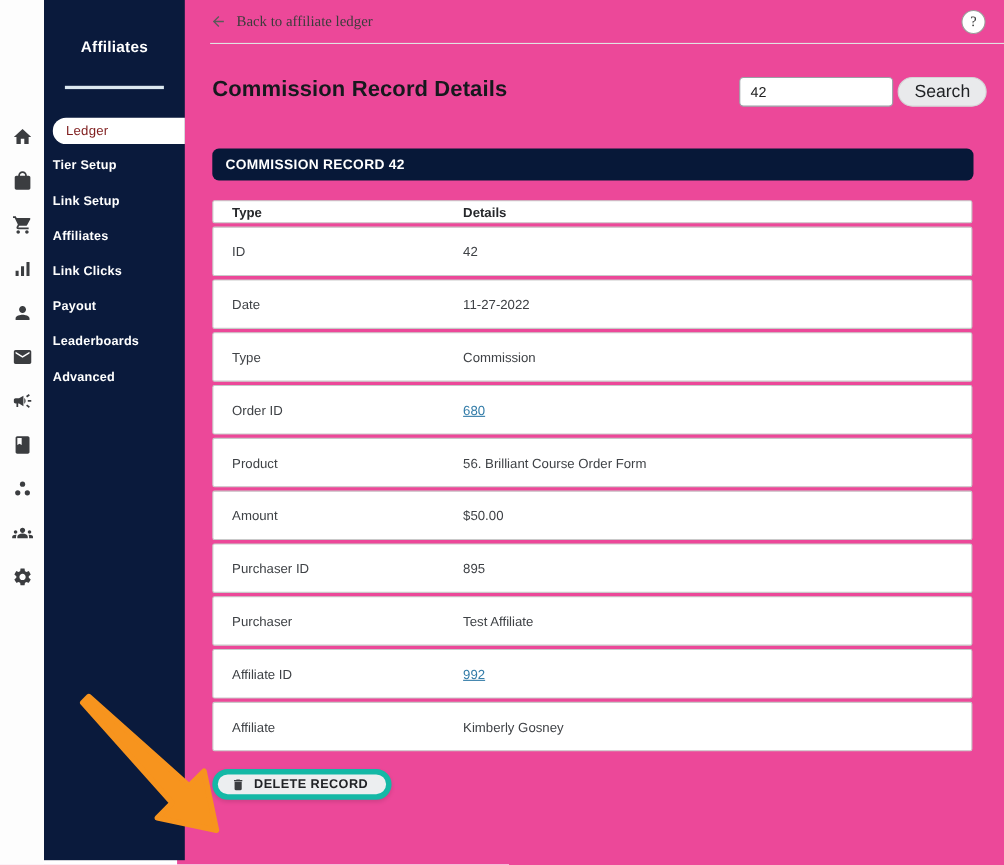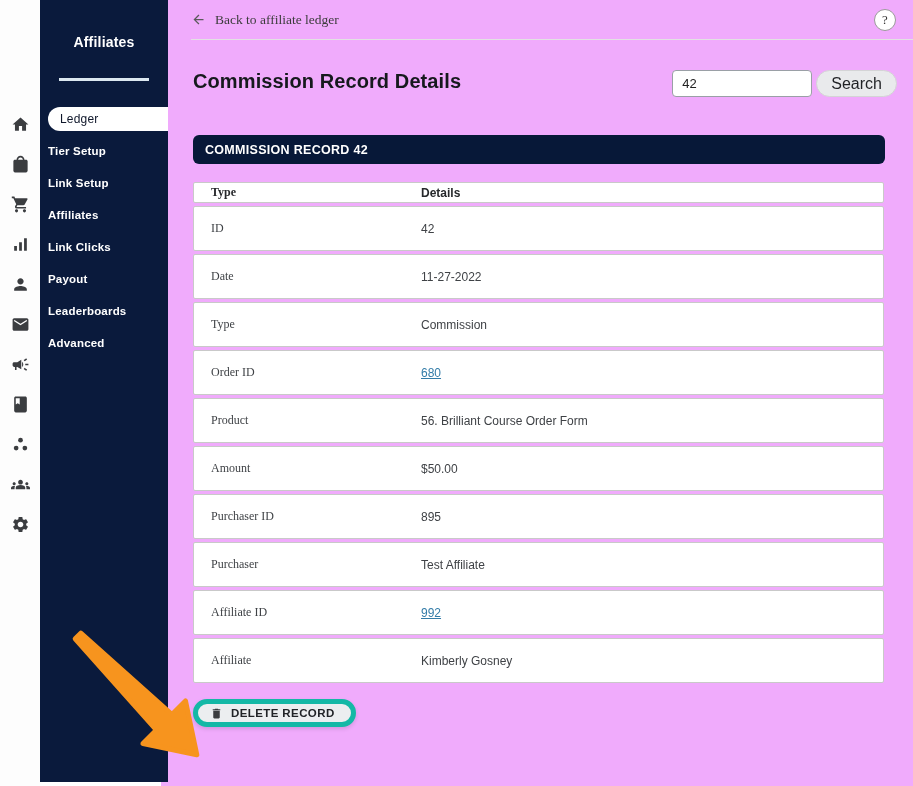--- a/index.html
+++ b/index.html
@@ -10,44 +10,44 @@
   .rail { position:absolute; left:0; top:0; width:40px; height:786px; background:#fdfdfd; padding-top:104px; display:flex; flex-direction:column; align-items:center; z-index:3; }
   .rail-item { width:40px; height:40px; display:flex; align-items:center; justify-content:center; cursor:pointer; }
   .rail-item svg { width:19px; height:19px; fill:#3b3d40; }
 
   
   .sidebar { position:absolute; left:40px; top:0; width:128px; height:782px; background:#0a1a3c; z-index:2; }
   .sidebar-title { color:#fff; font-size:14px; font-weight:bold; text-align:center; margin-top:34px; letter-spacing:.2px; }
   .sidebar-divider { width:90px; height:3px; background:#dce8f0; margin:28px auto 0 auto; }
   .nav { margin-top:26px; }
   .nav-item { position:relative; height:32px; display:flex; align-items:center; padding-left:8px; color:#fff; font-size:11.5px; font-weight:bold; cursor:pointer; letter-spacing:.2px; }
-  .nav-item.active { margin-left:8px; padding-left:12px; height:24px; margin-top:19px; margin-bottom:4px; background:#fff; color:#0f172a; font-weight:normal; font-size:12px; border-radius:12px 0 0 12px; }
+  .nav-item.active { margin-left:8px; padding-left:12px; height:24px; margin-top:19px; margin-bottom:4px; background:#fff; color:#7f1d1d; font-weight:normal; font-size:12px; border-radius:12px 0 0 12px; }
 
   
-  .content { position:absolute; left:161px; top:0; width:752px; height:786px; background:#f0abfc; }
+  .content { position:absolute; left:161px; top:0; width:752px; height:786px; background:#ec4899; }
 
   .topbar { margin-left:30px; height:40px; display:flex; align-items:center; justify-content:space-between; border-bottom:1px solid #e2e2e2; padding-right:17px; }
   .back-link { display:flex; align-items:center; gap:9px; cursor:pointer; }
   .back-link svg { width:15px; height:15px; fill:#5a5a5a; }
   .back-text { font-family:"Liberation Serif", serif; font-size:13.5px; color:#3c3c3c; }
   .help-btn { width:22px; height:22px; border:1px solid #9a9a9a; border-radius:50%; display:flex; align-items:center; justify-content:center; font-family:"Liberation Serif", serif; font-size:13px; color:#333; cursor:pointer; background:#fff; }
 
   .page-head { display:flex; align-items:flex-start; justify-content:space-between; padding:30px 16px 0 32px; }
   .page-title { font-size:20px; font-weight:bold; color:#16191d; letter-spacing:.1px; }
   .search-group { display:flex; align-items:center; gap:4px; }
   .search-input { width:140px; height:27px; border:1px solid #9aa0a6; border-radius:4px; padding:0 9px; font-size:13px; color:#222; font-family:"Liberation Sans", sans-serif; }
   .search-btn { height:27px; padding:0 14px; border:1px solid #d4d4d6; border-radius:14px; background:#e9eaec; font-size:16px; color:#1f2124; cursor:pointer; font-family:"Liberation Sans", sans-serif; }
 
   .panel-bar { margin:38px 28px 0 32px; height:29px; background:#071838; border-radius:6px; display:flex; align-items:center; padding-left:12px; color:#fff; font-size:12.5px; font-weight:bold; letter-spacing:.3px; }
 
   .table { margin:18px 28px 0 32px; width:691px; }
   .trow { display:flex; align-items:center; border:1px solid #c9c9c9; border-radius:2px; background:#fff; margin-bottom:3px; }
   .thead { height:21px; }
   .tbody-row { height:45px; }
-  .cell-type { width:227px; padding-left:17px; font-size:12px; color:#3f4246;font-family:Liberation Serif, serif; }
+  .cell-type { width:227px; padding-left:17px; font-size:12px; color:#3f4246; }
   .cell-details { flex:1; font-size:12px; color:#3f4246; }
   .thead .cell-type, .thead .cell-details { font-weight:bold; color:#26282b; }
   .cell-link { color:#337ca8; text-decoration:underline; cursor:pointer; }
 
   .delete-row { margin:16px 0 0 32px; }
   .delete-btn { height:28px; padding:0 16px 0 12px; display:inline-flex; align-items:center; gap:8px; background:#eceef0; border:5px solid #14b8a6; border-radius:14px; box-shadow:0 2px 4px rgba(0,0,0,.12); font-size:11.5px; font-weight:bold; color:#212327; letter-spacing:.4px; cursor:pointer; font-family:"Liberation Sans", sans-serif; }
   .delete-btn svg { width:13px; height:13px; fill:#3b3d40; }
 
   .arrow-annot { position:absolute; left:60px; top:600px; width:180px; height:186px; z-index:5; pointer-events:none; }
 </style>

